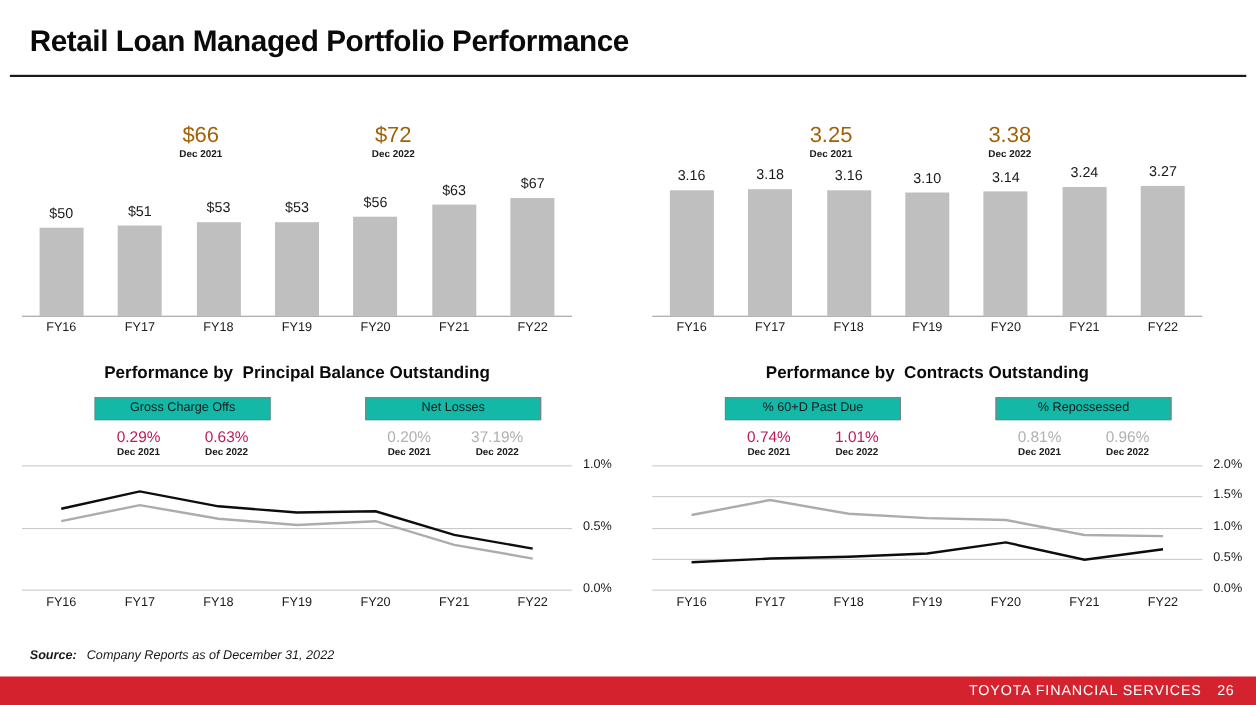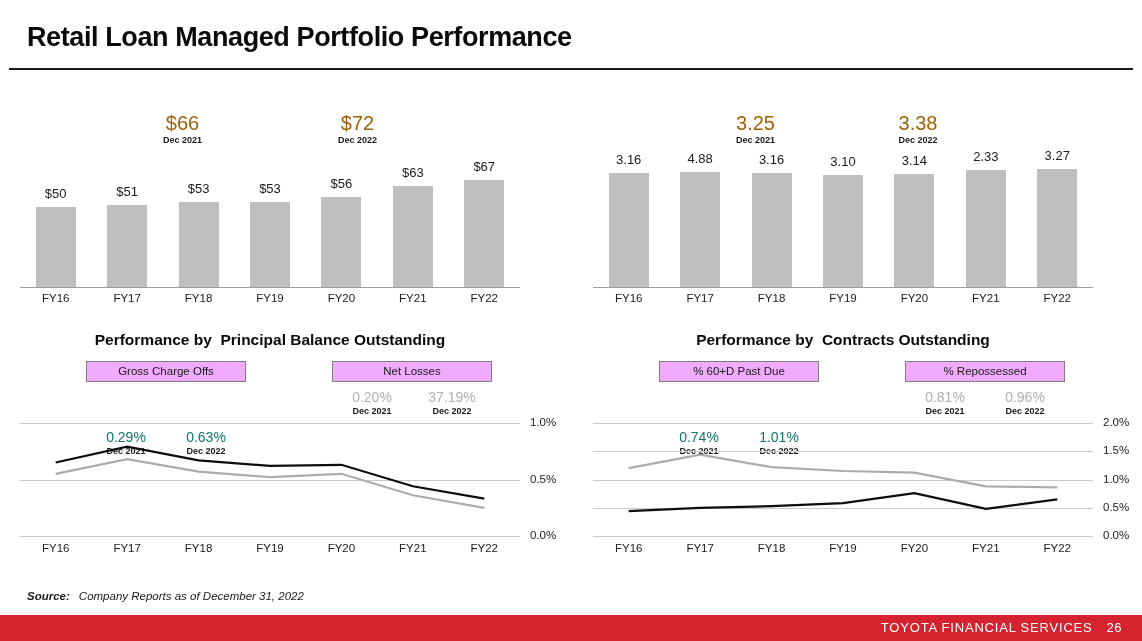--- a/index.html
+++ b/index.html
@@ -24,25 +24,25 @@
   .bars-row{position:absolute;top:28px;left:0;width:100%;height:179px;display:flex;align-items:flex-end;}
   .bar-col{flex:1;display:flex;flex-direction:column;align-items:center;justify-content:flex-end;}
   .bar-label{font-size:13px;color:#1a1a1a;margin-bottom:6px;}
   .bar{width:40px;}
   .axis-line{position:absolute;top:207px;left:0;width:100%;height:1px;}
   .cat-row{position:absolute;top:212px;left:0;width:100%;display:flex;}
   .cat-label{flex:1;text-align:center;font-size:11.5px;color:#1a1a1a;}
 
   
   .legend-group{position:absolute;top:36px;width:32%;text-align:center;}
-  .legend-box{border:1px solid #7f7f7f;height:19px;line-height:19px;font-size:11.5px;color:#1a1a1a;background:#f0abfc;}
+  .legend-box{border:1px solid #7f7f7f;height:19px;line-height:19px;font-size:11.5px;color:#1a1a1a;background:#14b8a6;}
   .stats-row{display:flex;margin-top:7px;}
   .stat{flex:1;line-height:1.15;}
   .stat .s-val{font-size:14px;}
-  .s-val.black{color:#0f766e;margin-top:40px;} .s-val.gray{color:#b0b0b0;}
+  .s-val.black{color:#be185d;} .s-val.gray{color:#b0b0b0;}
   .stat .s-date{font-size:9px;font-weight:bold;color:#1a1a1a;margin-top:1px;}
   .plot{position:absolute;left:0;top:98px;width:500px;height:113px;}
   .gridline{position:absolute;left:0;width:100%;height:1px;}
   .plot svg{position:absolute;left:0;top:0;overflow:visible;}
   .ytick{position:absolute;left:510px;width:48px;font-size:11.5px;color:#1a1a1a;}
   .x-row{position:absolute;top:217px;left:0;width:100%;display:flex;}
 
   
   .source-line{position:absolute;left:27px;top:590px;font-size:11.5px;font-style:italic;color:#1a1a1a;}
   .source-line .src-label{font-weight:bold;margin-right:9px;}
@@ -116,37 +116,37 @@
       <div class="annotation" style="left: 65%;">
         <div class="a-val">3.38</div>
         <div class="a-date">Dec 2022</div>
       </div>
       <div class="bars-row">
         <div class="bar-col">
           <div class="bar-label">3.16</div>
           <div class="bar" style="height: 114px; background: rgb(191, 191, 191);"></div>
         </div>
         <div class="bar-col">
-          <div class="bar-label">4.88</div>
+          <div class="bar-label">3.18</div>
           <div class="bar" style="height: 115px; background: rgb(191, 191, 191);"></div>
         </div>
         <div class="bar-col">
           <div class="bar-label">3.16</div>
           <div class="bar" style="height: 114px; background: rgb(191, 191, 191);"></div>
         </div>
         <div class="bar-col">
           <div class="bar-label">3.10</div>
           <div class="bar" style="height: 112px; background: rgb(191, 191, 191);"></div>
         </div>
         <div class="bar-col">
           <div class="bar-label">3.14</div>
           <div class="bar" style="height: 113px; background: rgb(191, 191, 191);"></div>
         </div>
         <div class="bar-col">
-          <div class="bar-label">2.33</div>
+          <div class="bar-label">3.24</div>
           <div class="bar" style="height: 117px; background: rgb(191, 191, 191);"></div>
         </div>
         <div class="bar-col">
           <div class="bar-label">3.27</div>
           <div class="bar" style="height: 118px; background: rgb(191, 191, 191);"></div>
         </div>
       </div>
       <div class="axis-line" style="background: rgb(158, 158, 158);"></div>
       <div class="cat-row">
         <div class="cat-label">FY16</div>

